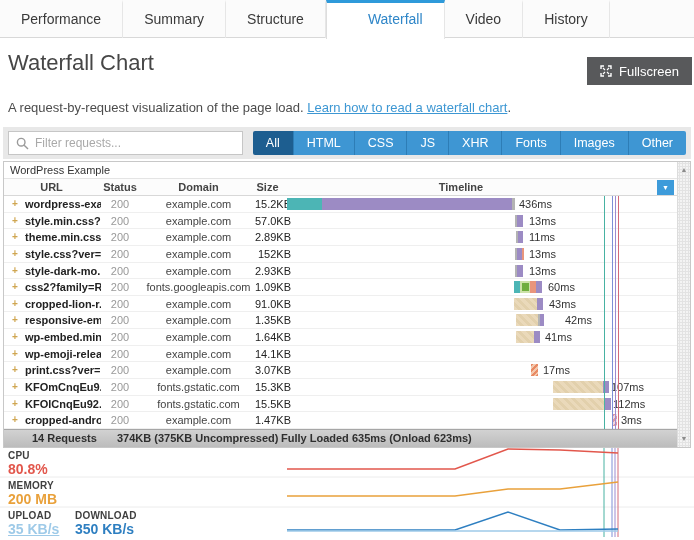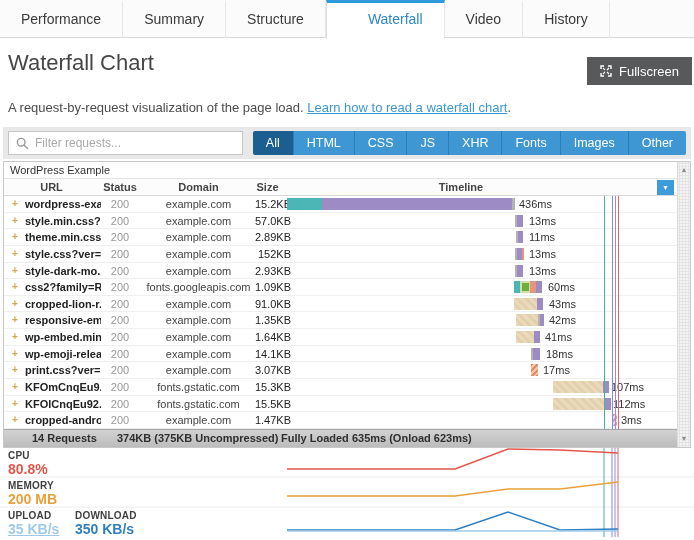--- a/index.html
+++ b/index.html
@@ -239,46 +239,41 @@
         <div class="wf-row">
           <span class="plus">+</span>
           <span class="c-url">responsive-em...</span>
           <span class="c-status">200</span>
           <span class="c-domain">example.com</span>
           <span class="c-size">1.35KB</span>
           <div class="c-tl">
             <div class="seg" style="left: 229px; width: 22px; background: repeating-linear-gradient(45deg, rgb(234, 217, 186) 0px, rgb(234, 217, 186) 3px, rgb(226, 208, 172) 3px, rgb(226, 208, 172) 6px);"></div>
             <div class="seg" style="left: 251px; width: 2px; background: rgb(179, 179, 179);"></div>
             <div class="seg" style="left: 253px; width: 4px; background: rgb(156, 139, 196);"></div>
-            <span class="tl-label" style="left: 262px;">42ms</span>
+            <span class="tl-label" style="left: 278px;">42ms</span>
           </div>
         </div>
         <div class="wf-row">
           <span class="plus">+</span>
           <span class="c-url">wp-embed.min...</span>
           <span class="c-status">200</span>
           <span class="c-domain">example.com</span>
           <span class="c-size">1.64KB</span>
           <div class="c-tl">
             <div class="seg" style="left: 229px; width: 18px; background: repeating-linear-gradient(45deg, rgb(234, 217, 186) 0px, rgb(234, 217, 186) 3px, rgb(226, 208, 172) 3px, rgb(226, 208, 172) 6px);"></div>
             <div class="seg" style="left: 247px; width: 6px; background: rgb(156, 139, 196);"></div>
             <span class="tl-label" style="left: 258px;">41ms</span>
           </div>
         </div>
         <div class="wf-row">
           <span class="plus">+</span>
           <span class="c-url">wp-emoji-relea...</span>
           <span class="c-status">200</span>
           <span class="c-domain">example.com</span>
           <span class="c-size">14.1KB</span>
-          <div class="c-tl">
-            <div class="seg" style="left: 244px; width: 2px; background: rgb(179, 179, 179);"></div>
-            <div class="seg" style="left: 246px; width: 7px; background: rgb(156, 139, 196);"></div>
-            <span class="tl-label" style="left: 259px;">18ms</span>
-          </div>
         </div>
         <div class="wf-row">
           <span class="plus">+</span>
           <span class="c-url">print.css?ver=...</span>
           <span class="c-status">200</span>
           <span class="c-domain">example.com</span>
           <span class="c-size">3.07KB</span>
           <div class="c-tl">
             <div class="seg" style="left: 244px; width: 7px; background: repeating-linear-gradient(135deg, rgb(232, 138, 100) 0px, rgb(232, 138, 100) 2px, rgb(243, 201, 174) 2px, rgb(243, 201, 174) 4px);"></div>
             <span class="tl-label" style="left: 256px;">17ms</span>

